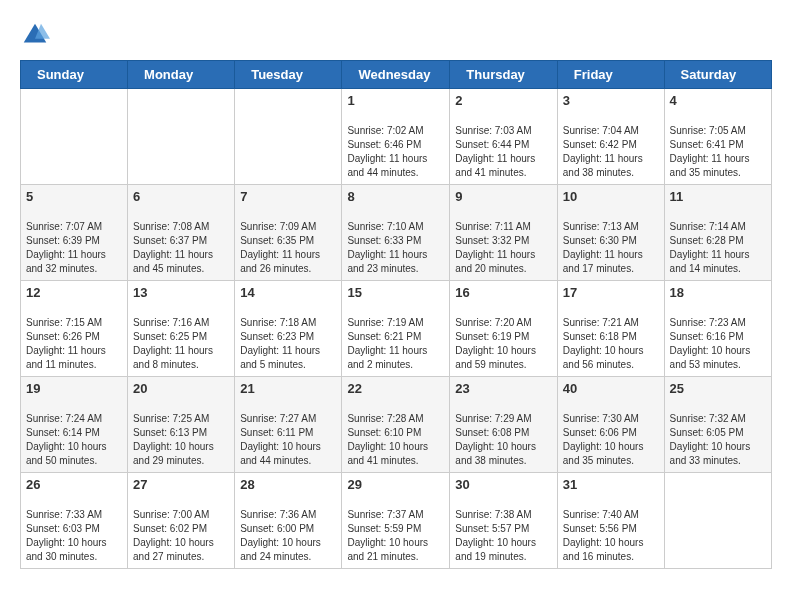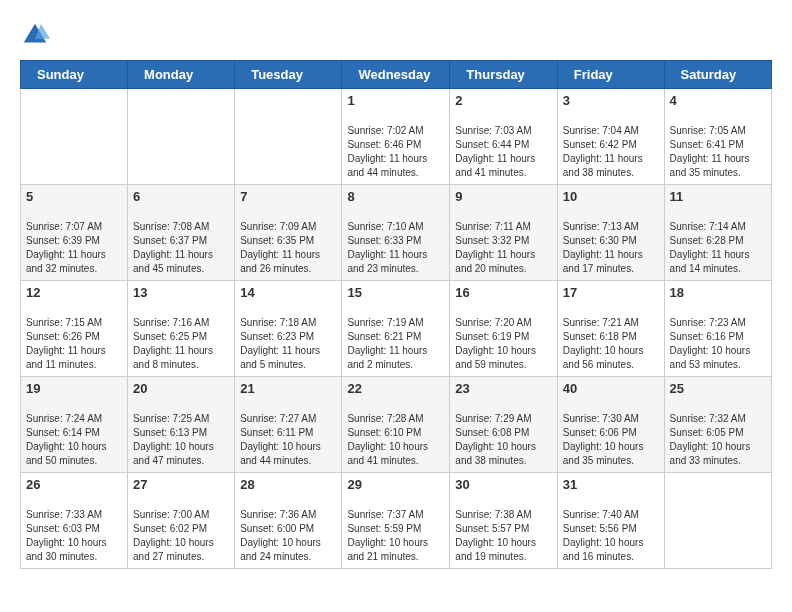--- a/index.html
+++ b/index.html
@@ -288,21 +288,21 @@
             <div>Sunrise: 7:24 AM</div>
             <div>Sunset: 6:14 PM</div>
             <div>Daylight: 10 hours and 50 minutes.</div>
           </div>
         </td>
         <td>
           <span class="day-number">20</span>
           <div class="day-info">
             <div>Sunrise: 7:25 AM</div>
             <div>Sunset: 6:13 PM</div>
-            <div>Daylight: 10 hours and 47 minutes.</div>
+            <div>Daylight: 10 hours and 29 minutes.</div>
           </div>
         </td>
         <td>
           <span class="day-number">21</span>
           <div class="day-info">
             <div>Sunrise: 7:27 AM</div>
             <div>Sunset: 6:11 PM</div>
             <div>Daylight: 10 hours and 44 minutes.</div>
           </div>
         </td>

